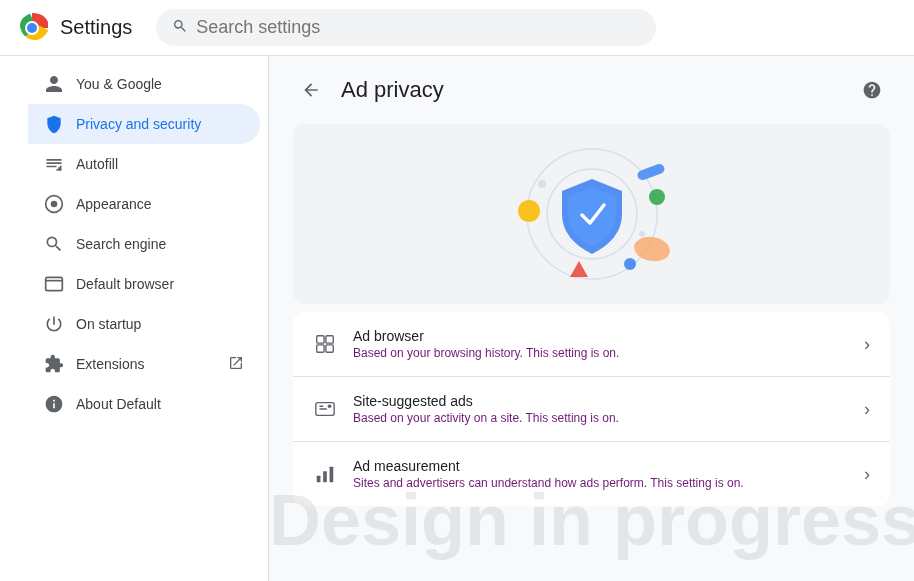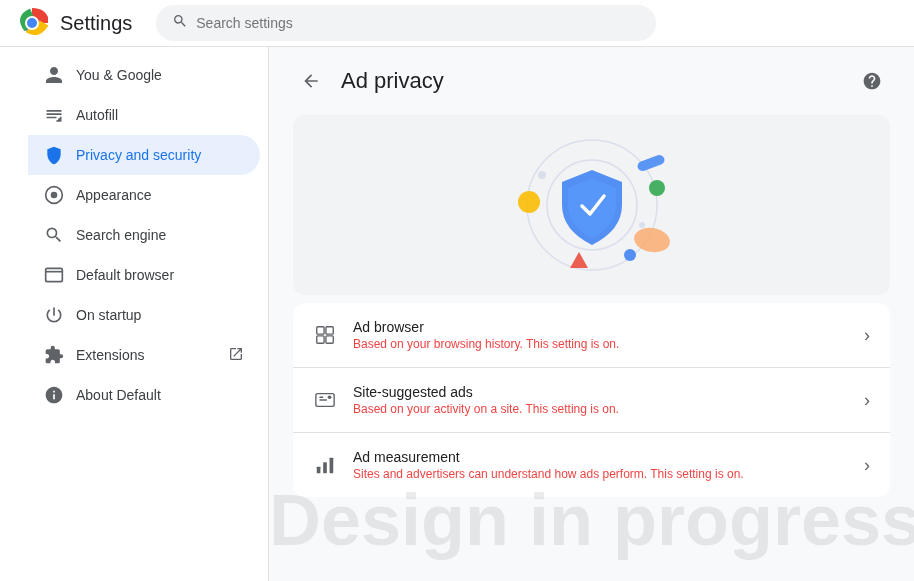--- a/index.html
+++ b/index.html
@@ -1,30 +1,30 @@
 <!DOCTYPE html>
 <html><head>
   <meta charset="utf-8">
   <style>
     * { margin: 0; padding: 0; box-sizing: border-box; }
     body { font-family: 'Segoe UI', Arial, sans-serif; background: #fff; width: 914px; height: 581px; overflow: hidden; display: flex; flex-direction: column; }
 
     
     .header {
       display: flex; align-items: center; padding: 8px 16px; background: #fff;
-      border-bottom: 1px solid #e0e0e0; height: 47px; flex-shrink: 0;
+      border-bottom: 1px solid #e0e0e0; height: 56px; flex-shrink: 0;
     }
     .chrome-logo { width: 32px; height: 32px; margin-right: 12px; }
     .app-title { font-size: 20px; color: #202124; font-weight: 400; margin-right: 24px; }
     .search-bar {
       display: flex; align-items: center; background: #f1f3f4; border-radius: 24px;
       padding: 8px 16px; flex: 1; max-width: 500px;
     }
     .search-icon-wrap { margin-right: 8px; color: #5f6368; }
-    .search-input { border: none; background: transparent; font-size: 14px; color: #202124; outline: none; width: 100%; }
+    .search-input { border: none; background: transparent; font-size: 18px; color: #202124; outline: none; width: 100%; }
 
     
     .body { display: flex; flex: 1; overflow: hidden; margin-left: 28px; }
 
     
     .sidebar { width: 240px; flex-shrink: 0; padding: 8px 0; overflow-y: auto; background: #fff; }
     .sidebar-item {
       display: flex; align-items: center; padding: 10px 16px; cursor: pointer;
       border-radius: 0 24px 24px 0; margin-right: 8px; color: #3c4043; font-size: 14px;
       gap: 12px; min-height: 40px;
@@ -56,21 +56,21 @@
     
     .settings-card { background: #fff; border-radius: 12px; overflow: hidden; margin-bottom: 4px; }
     .settings-row {
       display: flex; align-items: center; padding: 16px 20px; border-bottom: 1px solid #e0e0e0;
       cursor: pointer; gap: 16px;
     }
     .settings-row:last-child { border-bottom: none; }
     .row-icon { width: 24px; height: 24px; flex-shrink: 0; display: flex; align-items: center; justify-content: center; color: #5f6368; }
     .row-text { flex: 1; }
     .row-title { font-size: 14px; color: #202124; font-weight: 400; margin-bottom: 2px; }
-    .row-desc { font-size: 12px; color: #ef4444; }
+    .row-desc { font-size: 12px; color: #701a75; }
     .chevron-right { color: #5f6368; font-size: 18px; }
 
     
     .watermark {
       position: absolute; bottom: 20px; left: 0; right: 0; text-align: center;
       font-size: 72px; font-weight: 700; color: rgba(0,0,0,0.08); pointer-events: none;
       white-space: nowrap;
     }
 
     
@@ -108,36 +108,36 @@
 
     <div class="sidebar-item">
       <span class="sidebar-icon">
         <svg width="20" height="20" viewBox="0 0 24 24" fill="currentColor">
             <path d="M12 12c2.7 0 4.8-2.1 4.8-4.8S14.7 2.4 12 2.4 7.2 4.5 7.2 7.2 9.3 12 12 12zm0 2.4c-3.2 0-9.6 1.6-9.6 4.8v2.4h19.2v-2.4c0-3.2-6.4-4.8-9.6-4.8z"></path>
           </svg>
       </span>
       <span class="sidebar-label">You &amp; Google</span>
     </div>
 
+    <div class="sidebar-item active">
+      <span class="sidebar-icon">
+        <svg width="20" height="20" viewBox="0 0 24 24" fill="currentColor">
+            <path d="M12 2L4 5v6c0 5.55 3.84 10.74 8 12 4.16-1.26 8-6.45 8-12V5l-8-3z"></path>
+          </svg>
+      </span>
+      <span class="sidebar-label">Privacy and security</span>
+    </div>
+
     <div class="sidebar-item">
       <span class="sidebar-icon">
         <svg width="20" height="20" viewBox="0 0 24 24" fill="currentColor">
             <path d="M3 10h18v2H3zm0 4h12v2H3zm0-8h18v2H3zm16 8h2v6h-6v-2h4zm0 4v-2h-2v2z"></path>
           </svg>
       </span>
       <span class="sidebar-label">Autofill</span>
-    </div>
-
-    <div class="sidebar-item active">
-      <span class="sidebar-icon">
-        <svg width="20" height="20" viewBox="0 0 24 24" fill="currentColor">
-            <path d="M12 2L4 5v6c0 5.55 3.84 10.74 8 12 4.16-1.26 8-6.45 8-12V5l-8-3z"></path>
-          </svg>
-      </span>
-      <span class="sidebar-label">Privacy and security</span>
     </div>
 
     <div class="sidebar-item">
       <span class="sidebar-icon">
         <svg width="20" height="20" viewBox="0 0 24 24" fill="currentColor">
             <circle cx="12" cy="12" r="10" fill="none" stroke="currentColor" stroke-width="2"></circle>
             <circle cx="12" cy="12" r="4"></circle>
           </svg>
       </span>
       <span class="sidebar-label">Appearance</span>

